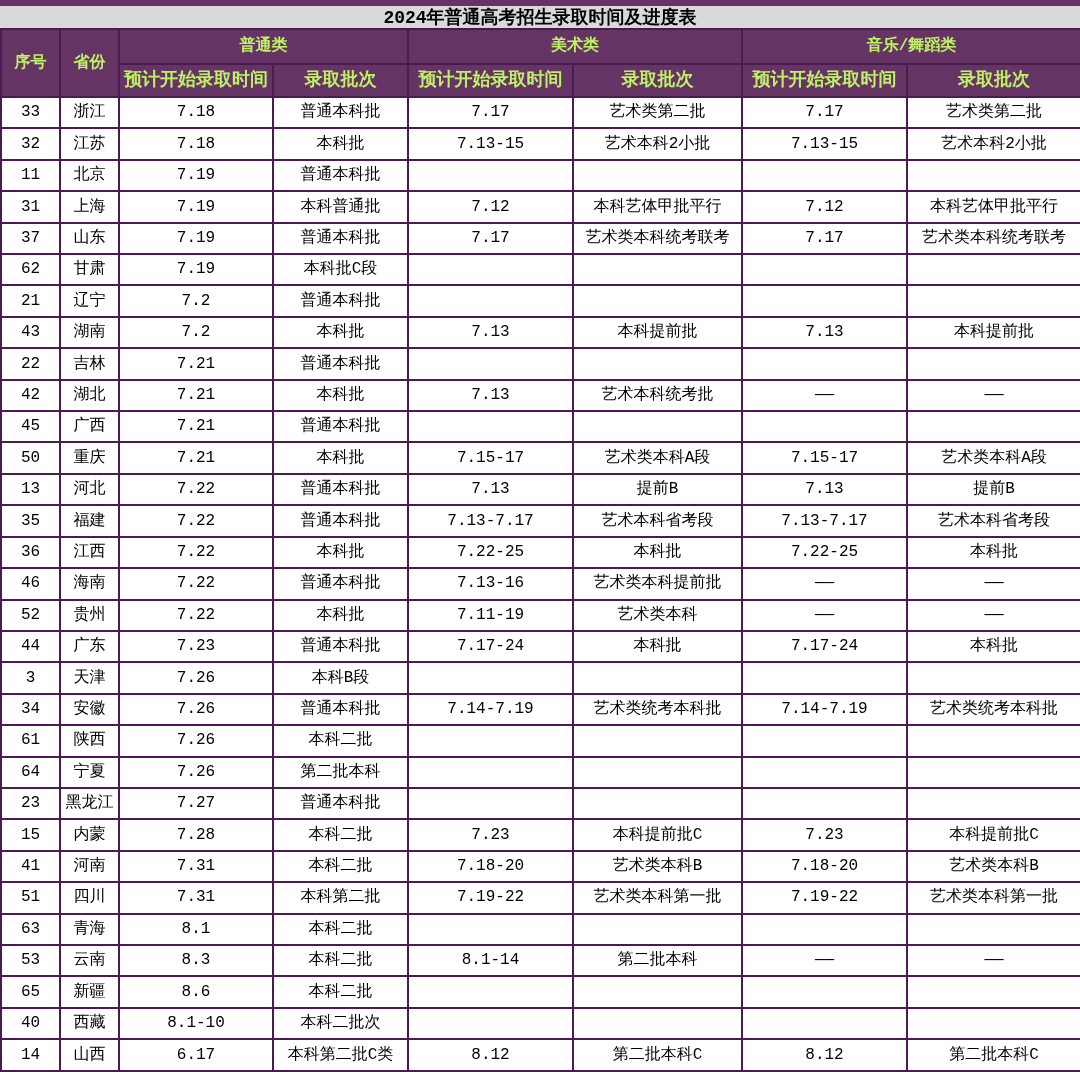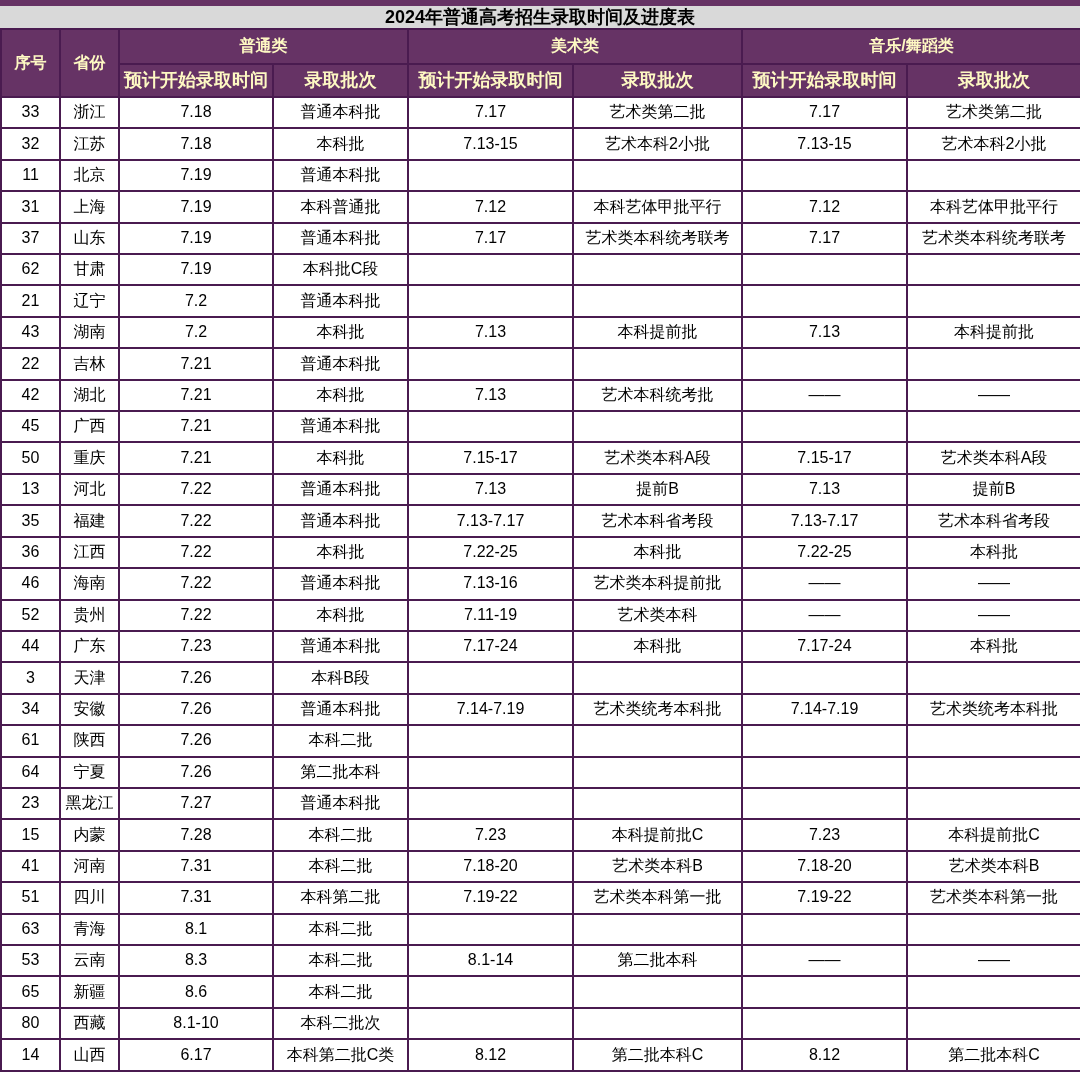--- a/index.html
+++ b/index.html
@@ -1,41 +1,41 @@
 <!DOCTYPE html>
 <html><head>
 <meta charset="utf-8">
 <style>
   html,body{margin:0;padding:0;background:#fff;}
   .page{
     position:relative;
     width:1080px;height:1072px;
     background:#fff;
-    font-family:Liberation Sans, sans-serif;
+    font-family:Liberation Mono, monospace;
     overflow:hidden;
   }
   .top-strip{height:6px;background:#663365;}
   .title-band{
     height:22px;background:#d9d9d9;
     display:flex;align-items:center;justify-content:center;
     font-size:18px;font-weight:bold;color:#000;
   }
   table.sched{
     border-collapse:collapse;table-layout:fixed;
     width:1080px;height:1044px;
   }
   table.sched th, table.sched td{
     border:2px solid #4a1b50;
     padding:0;margin:0;
     text-align:center;vertical-align:middle;
     white-space:nowrap;overflow:hidden;
     line-height:1.05;
   }
   table.sched th{
-    background:#663365;color:#fef9c3;
+    background:#663365;color:#bef264;
     font-size:16px;font-weight:bold;
   }
   tr.hdr-group th{height:33px;}
   tr.hdr-sub th{height:31px;font-size:18px;}
   table.sched td{
     background:#fff;color:#000;font-size:16px;font-weight:normal;
   }
   td.red{color:#f01210;}
   .watermark{
     position:absolute;
@@ -367,21 +367,21 @@
           <td>65</td>
           <td>新疆</td>
           <td>8.6</td>
           <td>本科二批</td>
           <td></td>
           <td></td>
           <td></td>
           <td></td>
         </tr>
         <tr>
-          <td>80</td>
+          <td>40</td>
           <td>西藏</td>
           <td>8.1-10</td>
           <td>本科二批次</td>
           <td></td>
           <td></td>
           <td></td>
           <td></td>
         </tr>
         <tr>
           <td>14</td>

